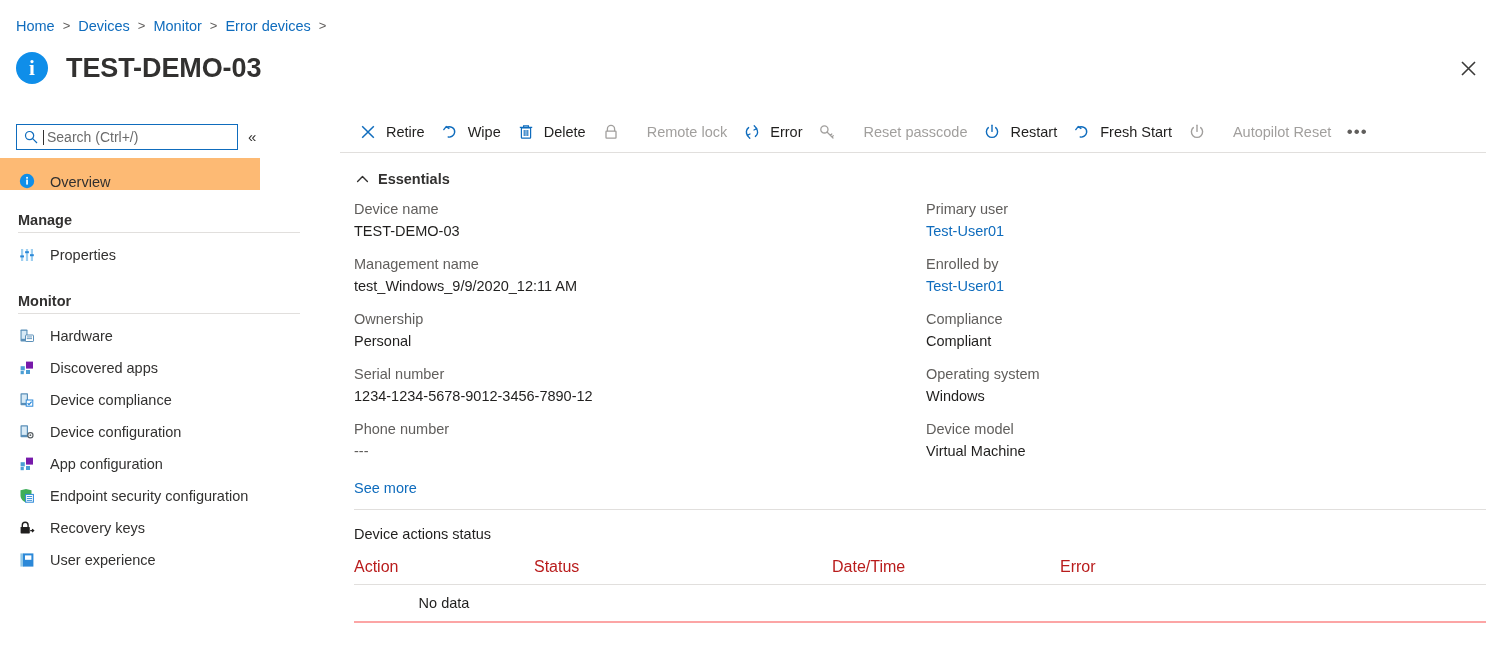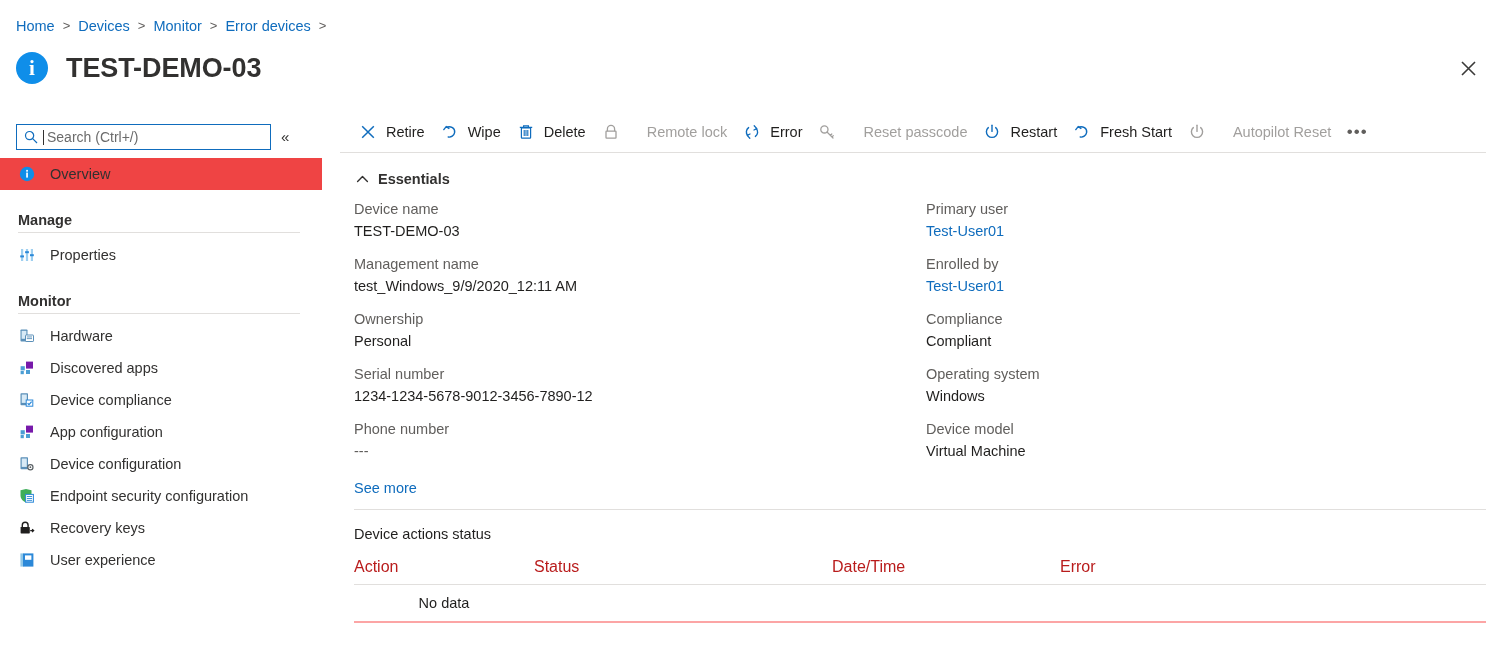--- a/index.html
+++ b/index.html
@@ -88,21 +88,21 @@
     width: 318px;
     height: 560px;
     background: #ffffff;
   }
   .search-row {
     display: flex;
     align-items: center;
     padding: 12px 0 0 16px;
   }
   .search-box {
-    width: 255px;
+    width: 222px;
     height: 26px;
     border: 1px solid #0f6cbd;
     background: #ffffff;
     display: flex;
     align-items: center;
     box-sizing: border-box;
     padding: 0 6px;
   }
   .search-icon {
     flex: none;
@@ -136,23 +136,24 @@
   .nav-item {
     display: flex;
     align-items: center;
     height: 32px;
     padding-left: 18px;
     cursor: pointer;
     font-size: 14.5px;
     color: #323130;
   }
   .nav-item.selected {
-    background: #ef4444;
-    width: 322px;
+    background: #fdba74;
+    width: 260px;
     box-sizing: border-box;
+    align-items: flex-end;
   }
   .nav-icon {
     width: 18px;
     height: 18px;
     margin-right: 14px;
     flex: none;
     display: flex;
     align-items: center;
     justify-content: center;
   }
@@ -431,39 +432,39 @@
         <rect x="7.2" y="8" width="6.6" height="6.2" fill="#ffffff" stroke="#2b88d8" stroke-width="1"></rect>
         <path d="M8.6 11.2 L10 12.6 L12.6 9.6" stroke="#2b88d8" stroke-width="1.3" fill="none"></path>
       </svg>
     </span>
     <span class="nav-label">Device compliance</span>
   </div>
 
   <div class="nav-item">
     <span class="nav-icon">
       <svg width="16" height="16" viewBox="0 0 16 16">
+        <rect x="1.5" y="1.2" width="7.5" height="12" rx="0.8" fill="#5a8fb8"></rect>
+        <rect x="2.7" y="2.5" width="5.1" height="8.4" fill="#d8eaf6"></rect>
+        <circle cx="11.4" cy="11.2" r="2.6" fill="none" stroke="#5a6165" stroke-width="1.2"></circle>
+        <circle cx="11.4" cy="11.2" r="0.9" fill="#5a6165"></circle>
+      </svg>
+    </span>
+    <span class="nav-label">Device configuration</span>
+  </div>
+
+  <div class="nav-item">
+    <span class="nav-icon">
+      <svg width="16" height="16" viewBox="0 0 16 16">
         <rect x="7" y="1.6" width="7" height="7" fill="#7719aa"></rect>
         <rect x="1.6" y="6.2" width="4.2" height="4.2" fill="#4b9ed4"></rect>
         <rect x="7" y="10" width="4" height="4" fill="#4b9ed4"></rect>
         <rect x="1.6" y="11" width="3.2" height="3.2" fill="#4b9ed4"></rect>
       </svg>
     </span>
     <span class="nav-label">App configuration</span>
-  </div>
-
-  <div class="nav-item">
-    <span class="nav-icon">
-      <svg width="16" height="16" viewBox="0 0 16 16">
-        <rect x="1.5" y="1.2" width="7.5" height="12" rx="0.8" fill="#5a8fb8"></rect>
-        <rect x="2.7" y="2.5" width="5.1" height="8.4" fill="#d8eaf6"></rect>
-        <circle cx="11.4" cy="11.2" r="2.6" fill="none" stroke="#5a6165" stroke-width="1.2"></circle>
-        <circle cx="11.4" cy="11.2" r="0.9" fill="#5a6165"></circle>
-      </svg>
-    </span>
-    <span class="nav-label">Device configuration</span>
   </div>
 
   <div class="nav-item">
     <span class="nav-icon">
       <svg width="16" height="16" viewBox="0 0 16 16">
         <path d="M1.5 2.2 L7 0.9 L12.5 2.2 V7.4 C12.5 11 9.6 13.4 7 14.3 C4.4 13.4 1.5 11 1.5 7.4 Z" fill="#3fae5a"></path>
         <rect x="6.6" y="6.4" width="7.8" height="7.8" fill="#ffffff" stroke="#2b88d8" stroke-width="1"></rect>
         <rect x="7.9" y="8.1" width="5.2" height="0.9" fill="#2b88d8"></rect>
         <rect x="7.9" y="10" width="5.2" height="0.9" fill="#2b88d8"></rect>
         <rect x="7.9" y="11.9" width="5.2" height="0.9" fill="#2b88d8"></rect>

